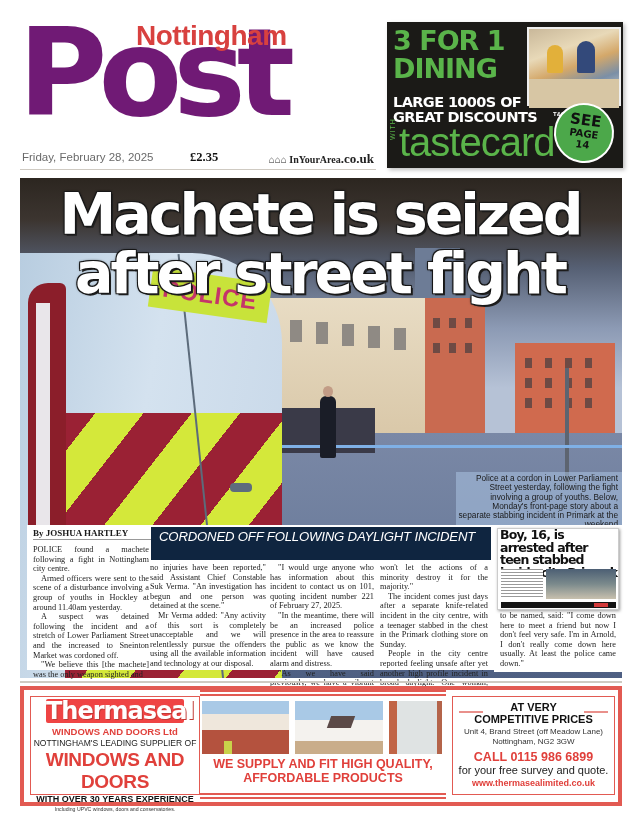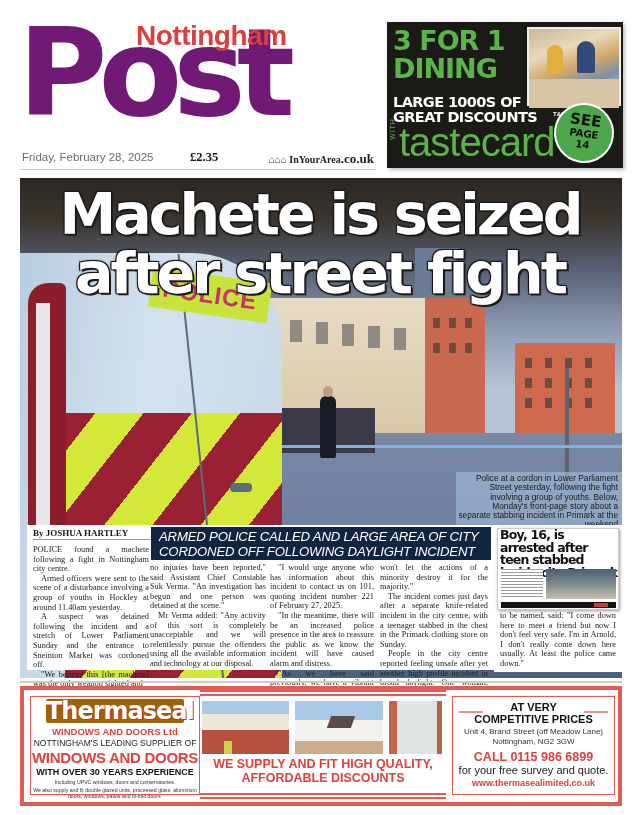--- a/index.html
+++ b/index.html
@@ -81,24 +81,24 @@
   .inset .ih { position: absolute; left: 2px; top: 0; width: 118px; font-family: "DejaVu Sans", sans-serif; font-weight: 900; font-size: 12.5px; line-height: 12.5px; color: #111; letter-spacing: -0.8px; }
   .inset .itext { position: absolute; left: 3px; top: 40px; width: 42px; height: 30px; background: repeating-linear-gradient(180deg,#999 0 1px,#fff 1px 3px); }
   .inset .iphoto { position: absolute; left: 48px; top: 40px; width: 70px; height: 30px; background: linear-gradient(180deg,#4c5f74,#7b8a8c 50%,#c8c0ae); }
   .inset .ibar { position: absolute; left: 3px; top: 73px; width: 115px; height: 6px; background: #141414; }
   .inset .ibar span { position: absolute; right: 8px; top: 1px; width: 14px; height: 4px; background: #d23a3a; }
 
   
   .ad-top-rule { position: absolute; left: 20px; top: 681px; width: 602px; height: 2px; background: #cfcac2; }
   .ad { position: absolute; left: 20px; top: 686px; width: 602px; height: 120px; border: 4px solid #e25a52; background: #fff; }
   .ad-left { position: absolute; left: 6px; top: 6px; width: 170px; height: 99px; border: 1px solid #e25a52; text-align: center; font-family: "Liberation Sans", sans-serif; }
-  .thermaseal { display: block; margin: 2px auto 0; font-family: "DejaVu Sans", sans-serif; font-weight: 900; font-size: 24px; line-height: 24px; color: #ffffff; background: #a16207; width: 138px; letter-spacing: -1px; border-radius: 2px; text-shadow: 1px 1px 0 #c03a35; }
+  .thermaseal { display: block; margin: 2px auto 0; font-family: "DejaVu Sans", sans-serif; font-weight: 900; font-size: 24px; line-height: 24px; color: #ffffff; background: #ef4444; width: 138px; letter-spacing: -1px; border-radius: 2px; text-shadow: 1px 1px 0 #c03a35; }
   .ad-l1 { display: block; font-weight: 700; font-size: 9.5px; color: #e0403b; margin-top: 3px; }
   .ad-l2 { display: block; font-size: 8.5px; color: #222; margin-top: 1px; }
-  .ad-l3 { display: block; font-weight: 700; font-size: 15px; color: #e0403b; margin-top: 1px; letter-spacing: -0.3px; }
+  .ad-l3 { display: block; font-weight: 700; font-size: 19px; color: #e0403b; margin-top: 1px; letter-spacing: -0.3px; }
   .ad-l4 { display: block; font-weight: 700; font-size: 9px; color: #111; margin-top: 1px; }
   .ad-l5 { display: block; font-size: 5.2px; color: #333; margin-top: 2px; line-height: 6px; }
   .stripes { position: absolute; left: 176px; width: 246px; height: 7px; background: repeating-linear-gradient(180deg,#e25a52 0 2px,#fff 2px 4px); }
   .stripes.top { top: 0; }
   .stripes.bot { top: 103px; }
   .house { position: absolute; top: 11px; height: 53px; overflow: hidden; }
   .h1 { left: 178px; width: 87px; background: linear-gradient(180deg,#a9c9e6 0 25%,#efe7dc 25% 55%,#b4523e 55% 100%); }
   .h2 { left: 271px; width: 88px; background: linear-gradient(180deg,#a9c9e6 0 35%,#f4f2ee 35% 75%,#c9ad8a 75% 100%); }
   .h3 { left: 365px; width: 53px; background: linear-gradient(90deg,#c16546 0 15%,#dfe3e3 15% 90%,#b4644a 90%); }
   .h1::after { content: ""; position: absolute; left: 22px; top: 40px; width: 8px; height: 13px; background: #c9d24a; }
@@ -195,29 +195,28 @@
 </div>
 
 <h1 class="headline hl1">Machete is seized</h1>
 <h1 class="headline hl2">after street fight</h1>
 
 <div class="caption">Police at a cordon in Lower Parliament Street yesterday, following the fight involving a group of youths. Below, Monday's front-page story about a separate stabbing incident in Primark at the weekend</div>
 
 <div class="article">
   <div class="byline">By JOSHUA HARTLEY</div>
   <div class="strap">
-    <div>ARMED POLICE CALLED AND LARGE AREA OF CITY</div>
     <div>CORDONED OFF FOLLOWING DAYLIGHT INCIDENT</div>
   </div>
 </div>
 
 <div class="col c1" style="left:33px;top:545px;">
   <p class="first">POLICE found a machete following a fight in Nottingham city centre.</p>
   <p>Armed officers were sent to the scene of a disturbance involving a group of youths in Hockley at around 11.40am yesterday.</p>
-  <p>A suspect was detained following the incident and a stretch of Lower Parliament Sunday and the entrance to Sneinton Market was cordoned off.</p>
+  <p>A suspect was detained following the incident and a stretch of Lower Parliament Street and the increased to Sneinton Market was cordoned off.</p>
   <p>"We believe this [the machete] was the only weapon sighted and</p>
 </div>
 <div class="col" style="left:150px;top:563px;width:116px;">
   <p class="first">no injuries have been reported," said Assistant Chief Constable Suk Verma. "An investigation has begun and one person was detained at the scene."</p>
   <p>Mr Verma added: "Any activity of this sort is completely unacceptable and we will relentlessly pursue the offenders using all the available information and technology at our disposal.</p>
 </div>
 <div class="col" style="left:270px;top:563px;width:104px;">
   <p>"I would urge anyone who has information about this incident to contact us on 101, quoting incident number 221 of February 27, 2025.</p>
   <p>"In the meantime, there will be an increased police presence in the area to reassure the public as we know the incident will have caused alarm and distress.</p>
   <p>"As we have said previously, we have a vibrant city centre and we</p>
@@ -252,21 +251,21 @@
     <span class="ad-l4">WITH OVER 30 YEARS EXPERIENCE</span>
     <span class="ad-l5">Including UPVC windows, doors and conservatories.</span>
     <span class="ad-l5">We also supply and fit double glazed units, processed glass, aluminium doors, windows, patios and bi-fold doors.</span>
   </div>
   <div class="stripes top"></div>
   <div class="house h1"></div>
   <div class="house h2"></div>
   <div class="house h3"></div>
   <div class="ad-mid">
     <div>WE SUPPLY AND FIT HIGH QUALITY,</div>
-    <div>AFFORDABLE DISCOUNTS</div>
+    <div>AFFORDABLE PRODUCTS</div>
   </div>
   <div class="stripes bot"></div>
   <div class="ad-right">
     <div class="dash l"></div>
       <div class="dash r"></div>
     <span class="ad-r1">AT VERY</span>
     <span class="ad-r1" style="margin-top:0">COMPETITIVE PRICES</span>
     <span class="ad-r2">Unit 4, Brand Street (off Meadow Lane)</span>
     <span class="ad-r2" style="margin-top:0">Nottingham, NG2 3GW</span>
     <span class="ad-r3">CALL 0115 986 6899</span>

